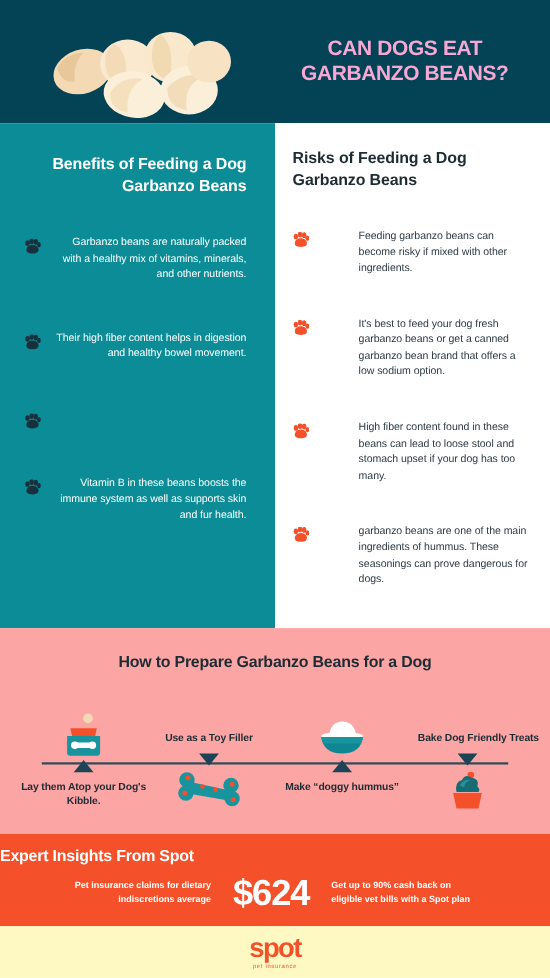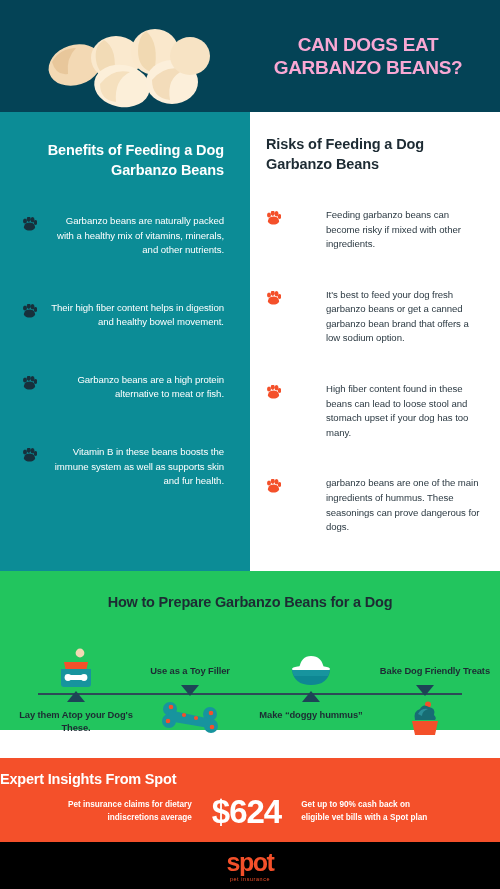--- a/index.html
+++ b/index.html
@@ -43,22 +43,22 @@
   .btxt { font-size:9.6px; line-height:1.52; letter-spacing:-0.05px; }
   .col-left  .btxt { color:#ffffff; }
   .col-right .btxt { color:#2c3a43; }
 
   
   .col-left  .bullet { margin-bottom:43px; }
   .col-right .bullet { margin-bottom:36px;gap:35px; }
 
   
   .prepare {
-    position:absolute; left:0; top:571px; width:500px; height:159px;
-    background:#22c55e;
+    position:absolute; left:0; top:571px; width:500px; height:187px;
+    background:#fca5a5;
   }
   .prep-title {
     text-align:center; color:#1d2b33; font-weight:bold;
     font-size:14.5px; line-height:1.35; padding-top:22px; letter-spacing:-0.2px;
   }
   .timeline { position:absolute; left:0; top:0; width:500px; height:187px; }
   .tl-line {
     position:absolute; left:38px; top:122px; width:424px; height:1.6px; background:#2d4a57;
   }
   .step { position:absolute; width:130px; text-align:center; }
@@ -88,21 +88,21 @@
   .band-row {
     display:flex; align-items:center; justify-content:center; margin-top:8px; gap:20px;
   }
   .band-left  { text-align:right; color:#ffffff; font-size:8.2px; font-weight:bold; line-height:1.5; width:128px; }
   .band-stat  { color:#ffffff; font-weight:bold; font-size:33px; letter-spacing:-1px; line-height:1; }
   .band-right { text-align:left; color:#ffffff; font-size:8.2px; font-weight:bold; line-height:1.5; width:135px; }
 
   
   .logo-area {
     position:absolute; left:0; top:842px; width:500px; height:47px;
-    background:#000000; display:flex; flex-direction:column;
+    background:#fef9c3; display:flex; flex-direction:column;
     align-items:center; justify-content:center;
   }
   .logo-word {
     color:#F4502A; font-weight:bold; font-size:25px; letter-spacing:-1.5px; line-height:1;
   }
   .logo-sub {
     color:#F4502A; font-size:5.4px; letter-spacing:0.6px; margin-top:1px;
   }
 </style>
 </head>
@@ -174,21 +174,20 @@
             <svg viewBox="0 0 30 28">
                 <g fill="#17303C">
               <ellipse cx="6" cy="8" rx="4" ry="5.2"></ellipse>
                   <ellipse cx="13.5" cy="4.5" rx="4" ry="5.4"></ellipse>
               <ellipse cx="21" cy="5.5" rx="4" ry="5.3"></ellipse>
                   <ellipse cx="27" cy="11" rx="3.6" ry="4.8"></ellipse>
               <path d="M15 11 q8 0 10.5 6.5 q2.3 6.2 -4 8.4 q-6.5 2.2 -13 0 q-6.3 -2.2 -4 -8.4 Q7 11 15 11z"></path>
             </g>
               </svg>
           </span>
-          <span class="btxt">Garbanzo beans are a high protein alternative to meat or fish.</span>
         </div>
 
         <div class="bullet">
           <span class="paw">
             <svg viewBox="0 0 30 28">
                 <g fill="#17303C">
               <ellipse cx="6" cy="8" rx="4" ry="5.2"></ellipse>
                   <ellipse cx="13.5" cy="4.5" rx="4" ry="5.4"></ellipse>
               <ellipse cx="21" cy="5.5" rx="4" ry="5.3"></ellipse>
                   <ellipse cx="27" cy="11" rx="3.6" ry="4.8"></ellipse>
@@ -281,21 +280,21 @@
           <svg width="42" height="44" viewBox="0 0 42 44">
             <circle cx="25" cy="6" r="4.4" fill="#F3D9B4"></circle>
             <path d="M9 15 h24 l-1.5 7 h-21z" fill="#F4502A"></path>
             <path d="M6 22 h30 v15 a3 3 0 0 1 -3 3 h-24 a3 3 0 0 1 -3 -3z" fill="#17949E"></path>
             <path d="M12 28 h18 v5 h-18z" fill="#ffffff"></path>
             <circle cx="13" cy="30.5" r="3.4" fill="#ffffff"></circle>
             <circle cx="29" cy="30.5" r="3.4" fill="#ffffff"></circle>
           </svg>
         </div>
         <div class="tri tri-up"></div>
-        <div class="step-label" style="margin-top:7px;">Lay them Atop your Dog's These.</div>
+        <div class="step-label" style="margin-top:7px;">Lay them Atop your Dog's Kibble.</div>
       </div>
 
       <div class="step step-3">
         <div class="icon-box">
           <svg width="48" height="44" viewBox="0 0 48 44">
             <path d="M12 22 q2 -13 12 -13 q11 0 13 13z" fill="#ffffff"></path>
             <ellipse cx="24" cy="22" rx="19" ry="3.4" fill="#ffffff"></ellipse>
             <path d="M5 23 h38 q-2 15 -19 15 q-17 0 -19 -15z" fill="#0E8793"></path>
             <path d="M5 23 h38 q-0.6 3.4 -2.2 6 h-33.6 q-1.6 -2.6 -2.2 -6z" fill="#17949E"></path>
           </svg>

